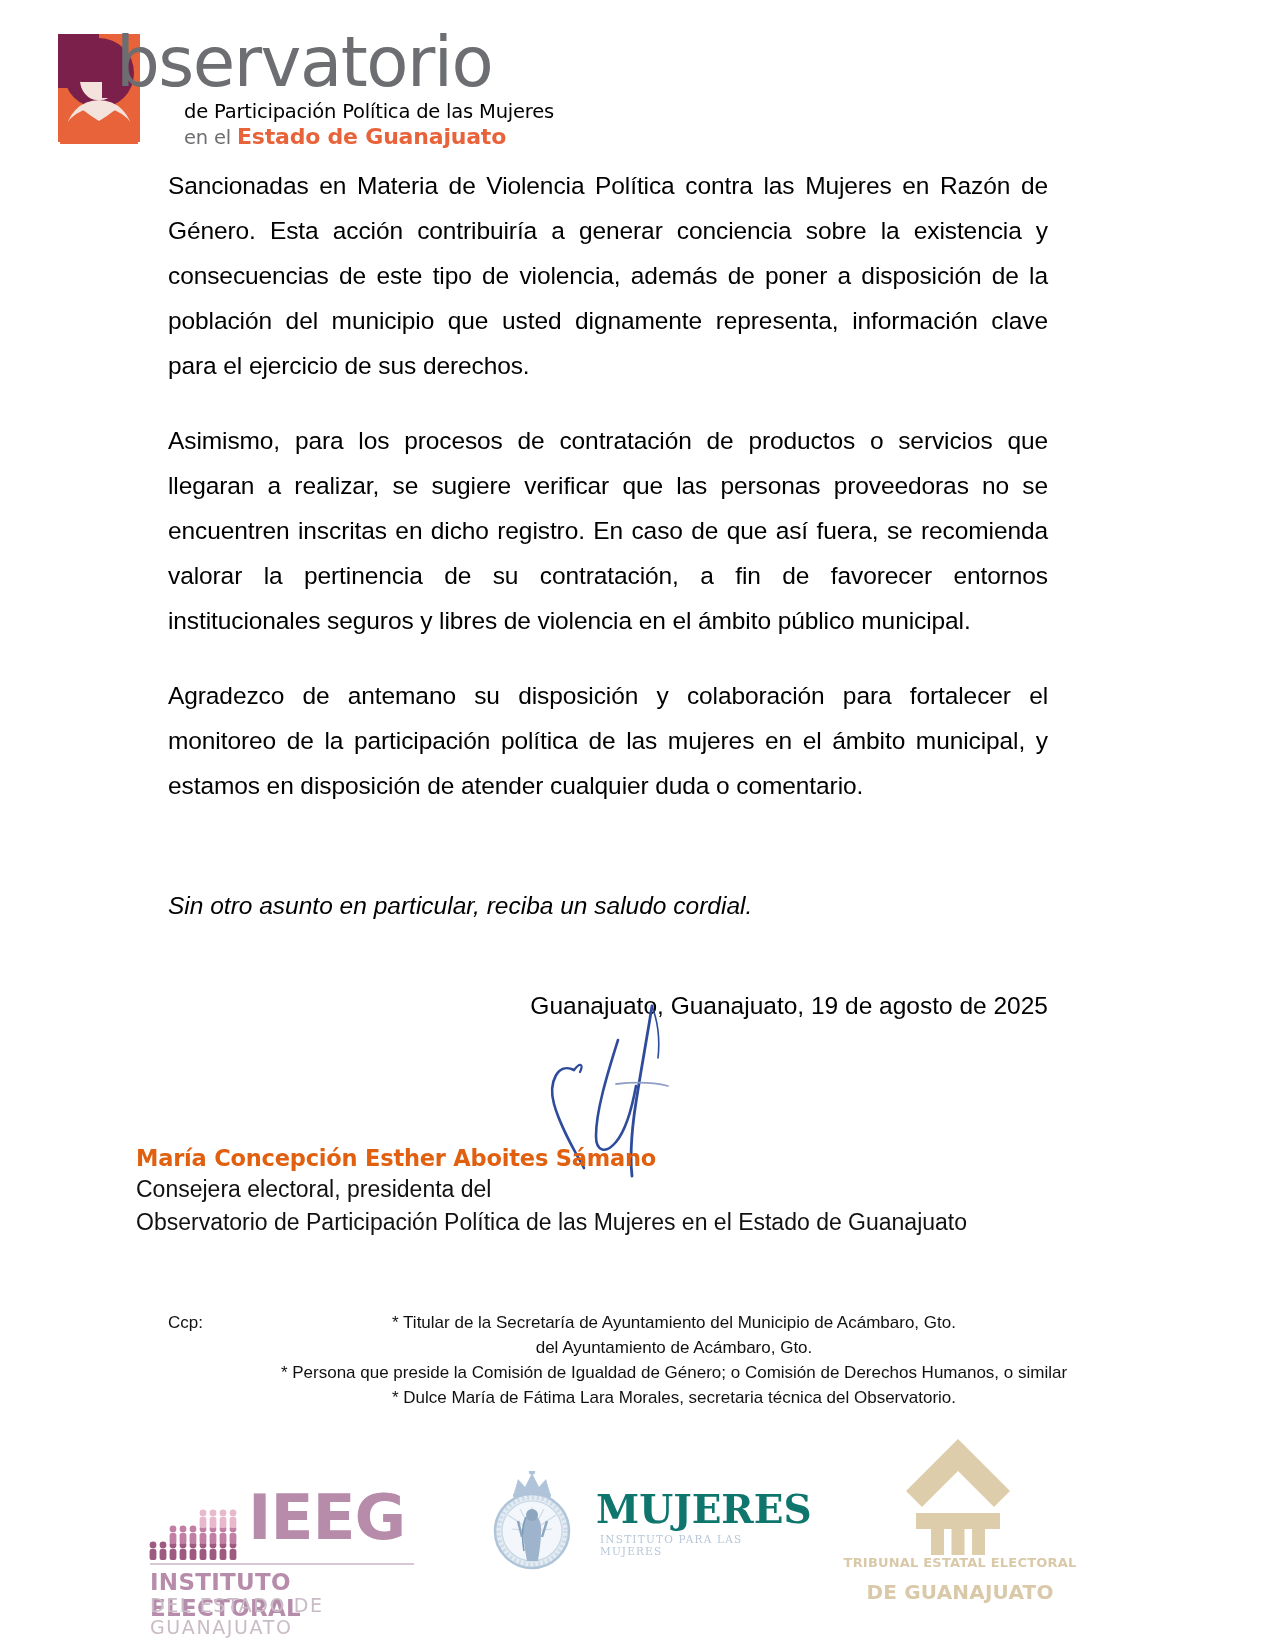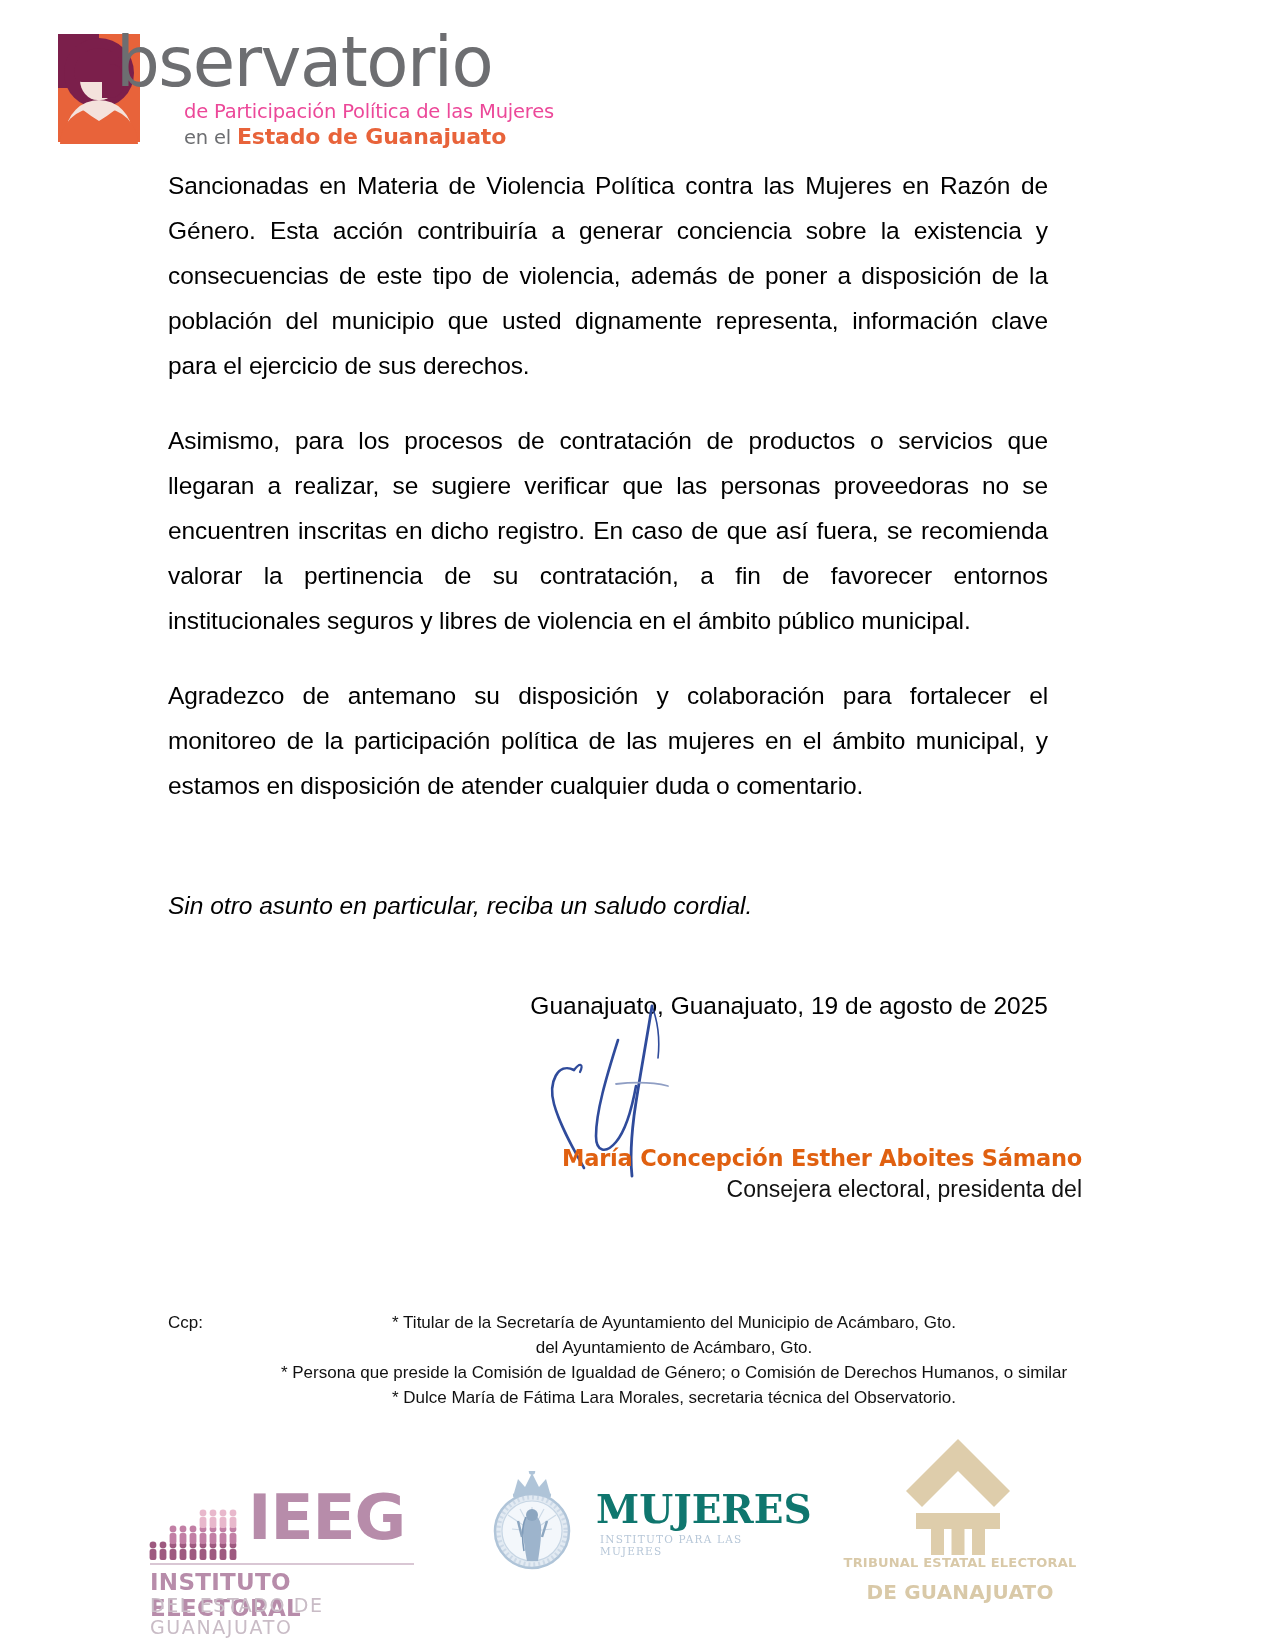--- a/index.html
+++ b/index.html
@@ -79,21 +79,21 @@
     color: #6d6e71;
     line-height: 1;
     font-weight: 400;
   }
   .obs-sub1 {
     position: absolute;
     left: 126px;
     top: 72px;
     font-family: "DejaVu Sans", sans-serif;
     font-size: 19.5px;
-    color: #ec4899;
+    color: #000000;
     letter-spacing: -0.2px;
     white-space: nowrap;
   }
   .obs-sub2 {
     position: absolute;
     left: 126px;
     top: 96px;
     font-family: "DejaVu Sans", sans-serif;
     font-size: 19.5px;
     color: #6d6e71;
@@ -148,24 +148,24 @@
   .signature {
     position: absolute;
     left: 500px;
     top: 1000px;
     width: 260px;
     height: 180px;
     pointer-events: none;
   }
   .sig-block {
     position: absolute;
-    left: 162px;
+    left: 136px;
     top: 1143px;
     width: 920px;
-    text-align: right;
+    text-align: left;
   }
   .sig-name {
     font-family: "DejaVu Sans", sans-serif;
     font-size: 22.5px;
     font-weight: 700;
     color: #E06010;
     letter-spacing: -0.2px;
     line-height: 30px;
   }
   .sig-role {
@@ -366,20 +366,21 @@
                C126 130, 132 108, 136 86" stroke="#2F4B9B" stroke-width="2.6" stroke-linecap="round" fill="none"></path>
       <path d="M152 6 C146 44, 138 86, 134 116 C131 140, 130 158, 132 176" stroke="#2F4B9B" stroke-width="2.8" stroke-linecap="round" fill="none"></path>
       <path d="M116 84 C134 82, 152 82, 168 86" stroke="#8F9EC4" stroke-width="1.8" stroke-linecap="round" fill="none"></path>
       <path d="M152 6 C158 22, 160 40, 158 58" stroke="#2F4B9B" stroke-width="1.6" stroke-linecap="round" fill="none"></path>
     </svg>
   </div>
 
   <div class="sig-block">
     <div class="sig-name">María Concepción Esther Aboites Sámano</div>
     <div class="sig-role">Consejera electoral, presidenta del</div>
+    <div class="sig-org">Observatorio de Participación Política de las Mujeres en el Estado de Guanajuato</div>
   </div>
 
   <div class="ccp">
     <div class="ccp-label">Ccp:</div>
     <div class="ccp-list">
       <div>* Titular de la Secretaría de Ayuntamiento del Municipio de Acámbaro, Gto.</div>
       <div>del Ayuntamiento de Acámbaro, Gto.</div>
       <div>* Persona que preside la Comisión de Igualdad de Género; o Comisión de Derechos Humanos, o similar</div>
       <div>* Dulce María de Fátima Lara Morales, secretaria técnica del Observatorio.</div>
     </div>

